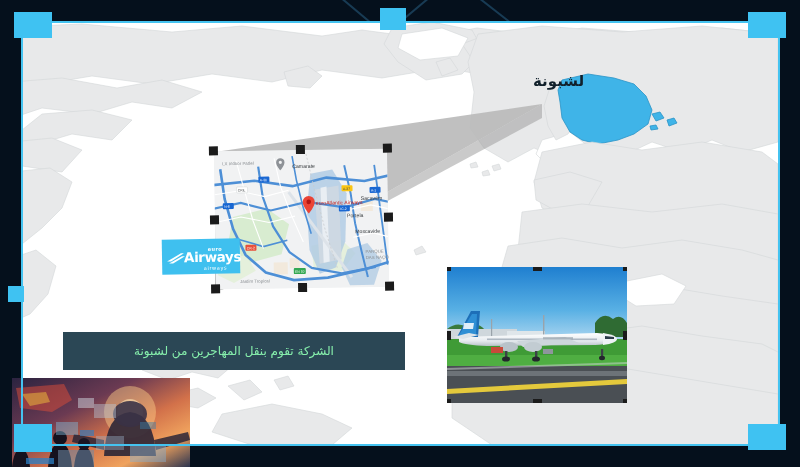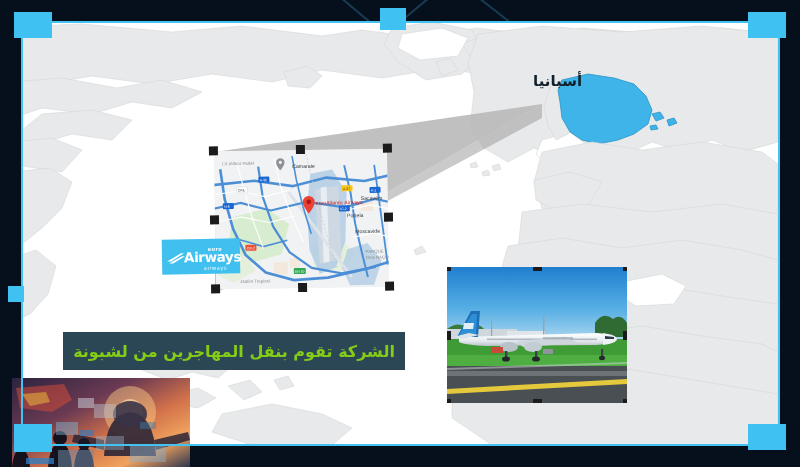--- a/index.html
+++ b/index.html
@@ -78,21 +78,21 @@
   #logo .aw{position:absolute;right:9px;bottom:-1px;color:#fff;font-size:5px;letter-spacing:.6px;}
   #logo .swoosh{position:absolute;left:1px;top:8px;width:18px;height:12px;}
 
   
   #photo{position:absolute;left:447px;top:267px;width:180px;height:136px;overflow:hidden;}
   #photo svg{position:absolute;inset:0;}
 
   
   #caption{position:absolute;left:63px;top:332px;width:342px;height:38px;
            background:#2b4755;display:flex;align-items:center;justify-content:center;}
-  #caption span{color:#84cc16;font-size:16px;font-weight:bold;direction:rtl;
+  #caption span{color:#86efac;font-size:12px;font-weight:normal;direction:rtl;
                 font-family:"DejaVu Sans",sans-serif;}
 
   
   #thumb{position:absolute;left:12px;top:378px;width:178px;height:89px;overflow:hidden;}
   #thumb svg{position:absolute;inset:0;}
 </style>
 </head>
 <body>
 
 <div id="stage">
@@ -182,21 +182,21 @@
       <path class="land" d="M160,442 L166,440 L168,445 L161,446 Z"></path>
     </svg>
 
     <svg id="cone" viewBox="0 0 756 423" preserveAspectRatio="none">
       <polygon points="520,82 193,130 193,268" fill="#b9b9b9" opacity=".9"></polygon>
       <polygon points="520,82 520,96 200,268 193,268" fill="#9f9f9f" opacity=".55"></polygon>
     </svg>
 
   </div>
 
-  <div id="spain-label">أسبانيا</div>
+  <div id="spain-label">لشبونة</div>
 
   <div id="inset">
     <div class="mapimg">
       <svg viewBox="0 0 173 138" preserveAspectRatio="none">
         <rect x="0" y="0" width="173" height="138" fill="#f1f2f3"></rect>
 
         <path class="m-green" d="M18,66 L52,58 L74,74 L66,104 L34,112 L12,96 Z"></path>
         <path class="m-park" d="M96,96 L126,90 L140,104 L126,122 L98,118 Z"></path>
         <path class="m-park" d="M4,110 L30,104 L40,120 L18,132 L2,124 Z"></path>
 

